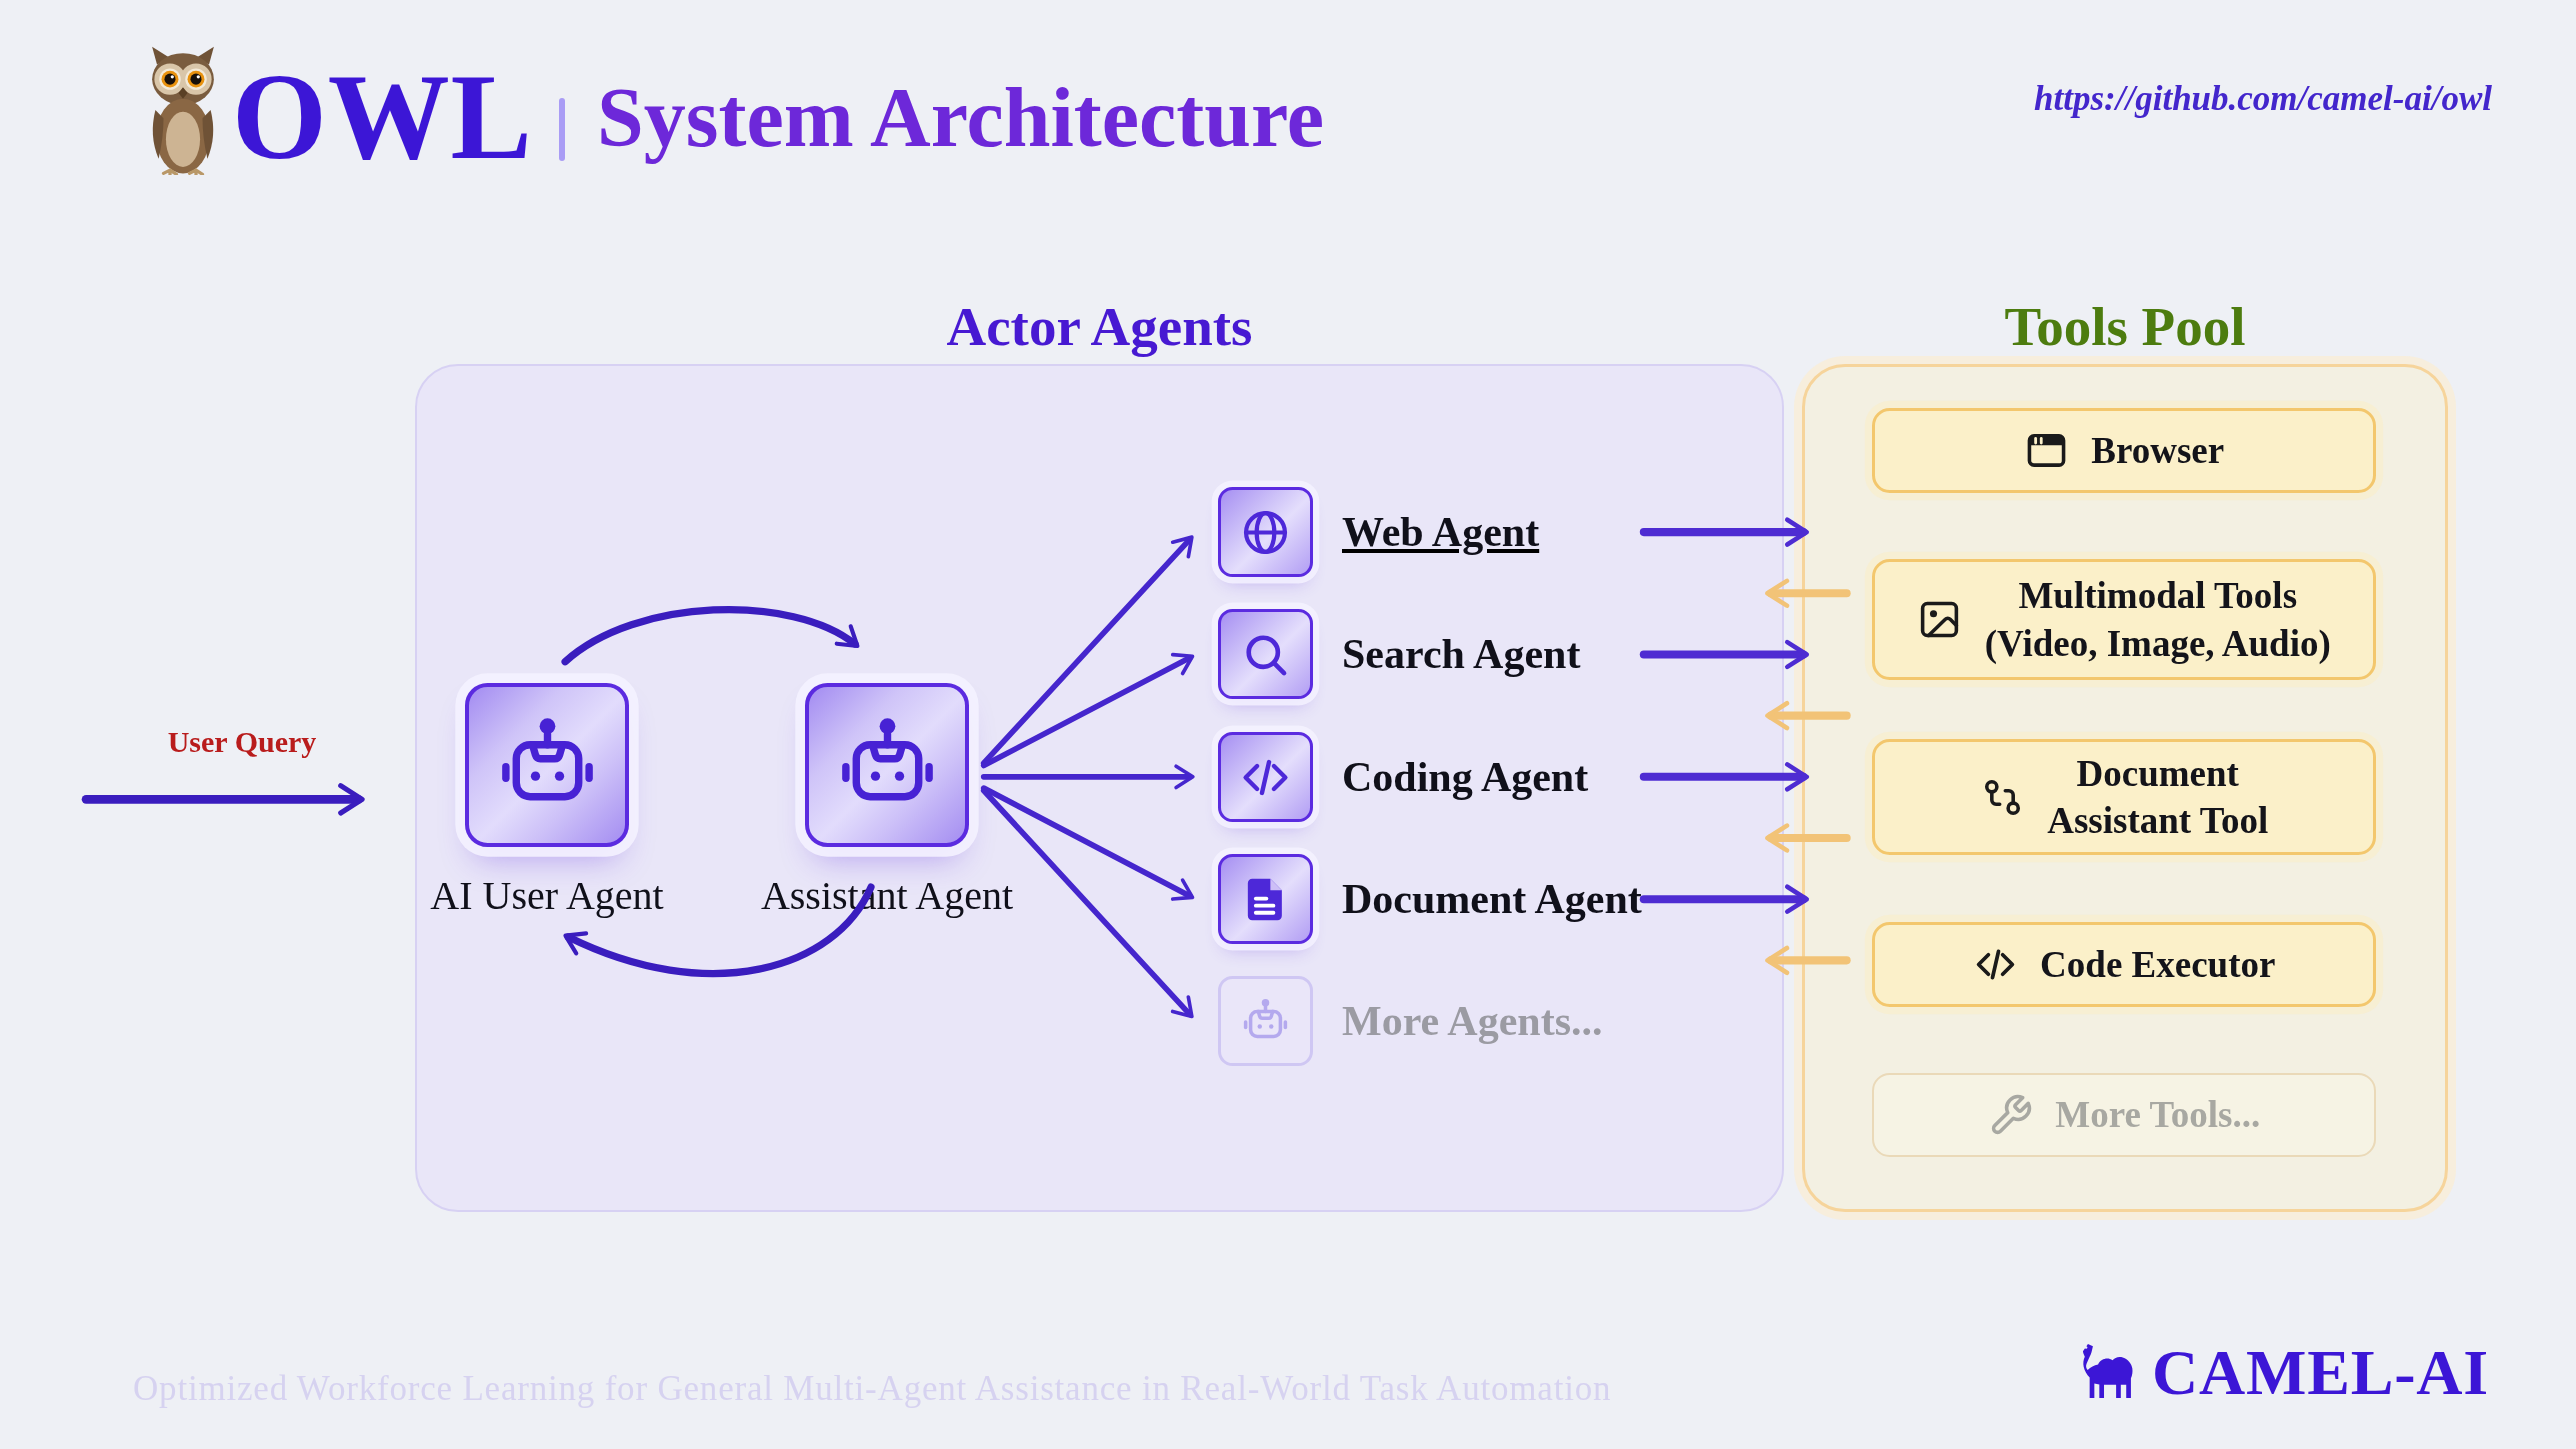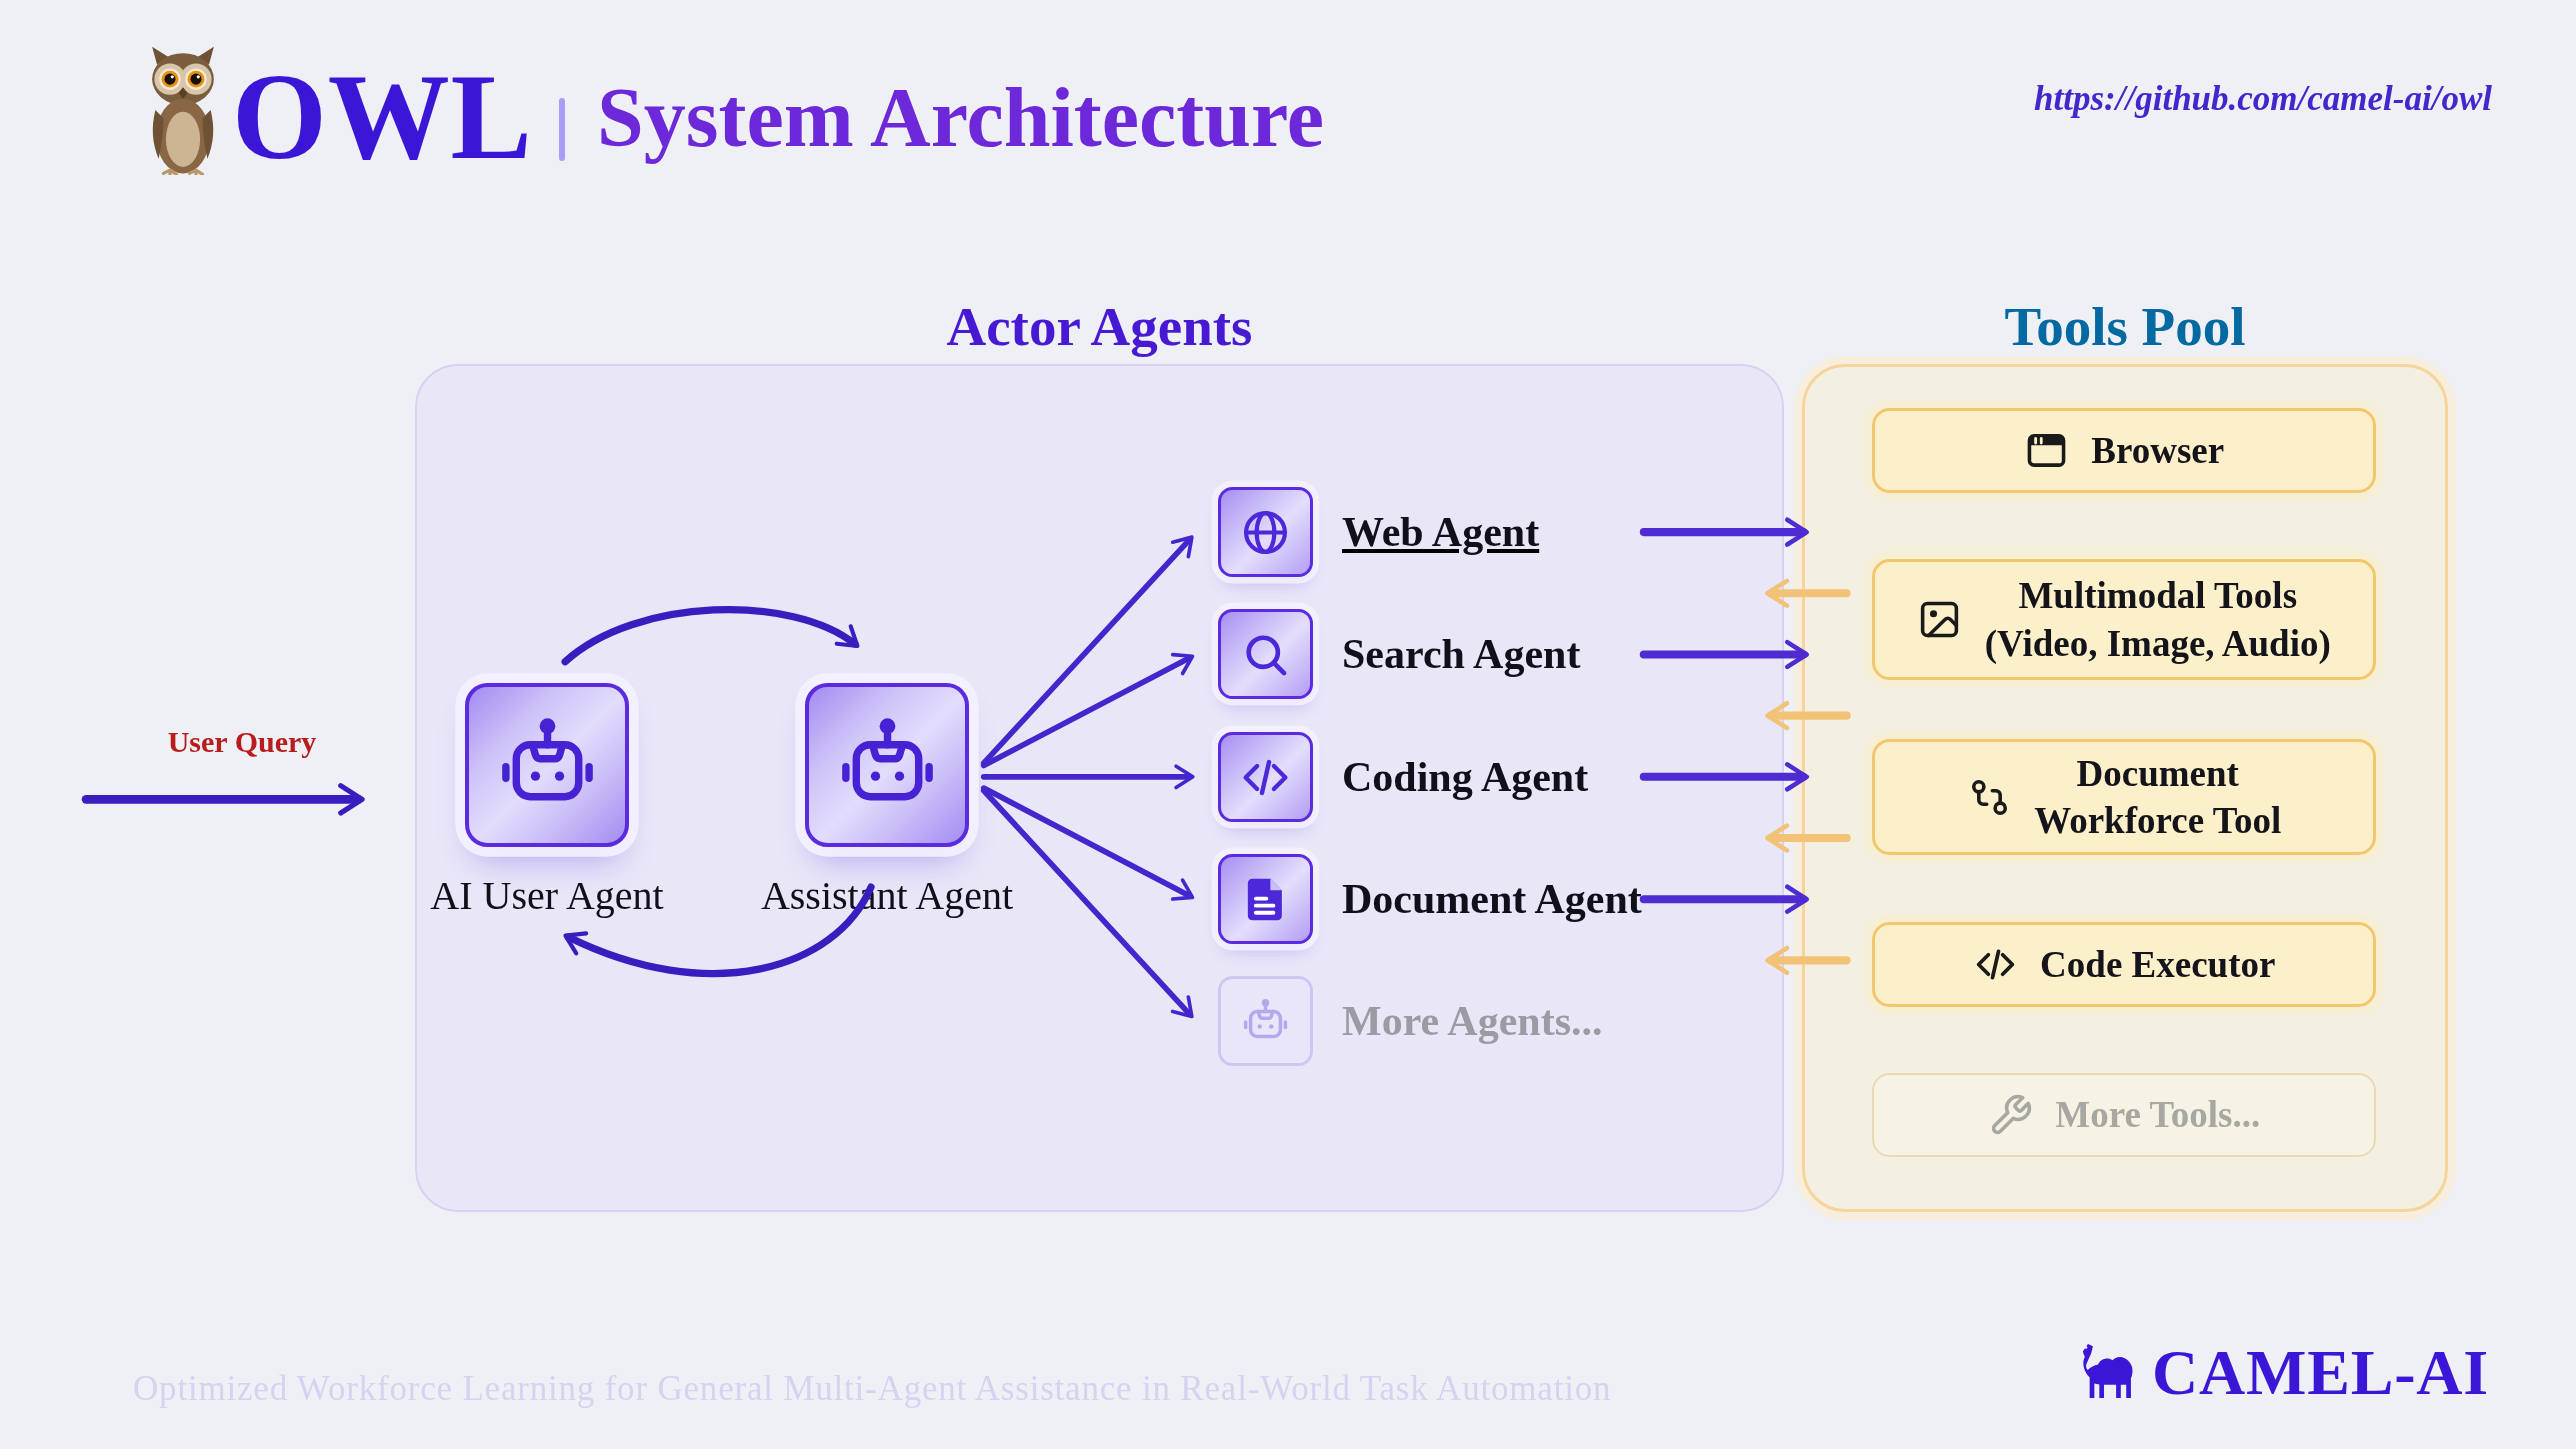--- a/index.html
+++ b/index.html
@@ -12,21 +12,21 @@
 
   
   .owl-word{left:232px;top:56px;font-size:122px;font-weight:bold;color:#3c16d6;line-height:1;letter-spacing:0.8px;}
   .hdr-divider{left:559px;top:98px;width:6.4px;height:63px;background:#a99cf5;border-radius:3.2px;}
   .hdr-sub{left:597px;top:76px;font-size:84px;font-weight:bold;color:#6d28d9;line-height:1;}
   .hdr-url{right:84px;top:79px;font-size:35px;font-weight:bold;font-style:italic;color:#4326cc;}
 
   
   .sec-title{top:299px;font-size:55px;font-weight:bold;text-align:center;line-height:1;}
   .sec-title.actors{left:415px;width:1369px;color:#4719d2;}
-  .sec-title.tools{left:1802px;width:646px;color:#0369a1;}
+  .sec-title.tools{left:1802px;width:646px;color:#4d7c0f;}
 
   
   .actor-box{left:415px;top:364px;width:1369px;height:848px;background:#e9e6f8;
     border:2.4px solid #d7d1f3;border-radius:43px;box-sizing:border-box;}
   .tools-box{left:1802px;top:364px;width:646px;height:848px;background:#f3f0e2;
     border:3.2px solid #f6d49b;border-radius:43px;box-sizing:border-box;
     box-shadow:0 0 0 8px rgba(249,238,215,0.8);}
 
   
   .user-query{left:81px;top:727px;width:322px;text-align:center;font-size:30px;font-weight:bold;color:#b91c1c;line-height:1;}
@@ -218,21 +218,21 @@
 </div>
 <div class="abs tool-btn" style="top:739px;height:116px;">
   <svg viewBox="0 0 24 24" fill="none" stroke="currentColor" stroke-width="1.9" stroke-linecap="round">
     <circle cx="6.3" cy="6.3" r="2.7"></circle>
     <circle cx="17.7" cy="17.7" r="2.7"></circle>
     <path d="M6.3,9 v4.3 a2.3,2.3 0 0 0 2.3,2.3 h1.9"></path>
     <path d="M17.7,15 v-4.3 a2.3,2.3 0 0 0 -2.3,-2.3 h-1.9"></path>
   </svg>
   <span class="t-label">
     <span class="t-line">Document</span>
-    <span class="t-line">Workforce Tool</span>
+    <span class="t-line">Assistant Tool</span>
   </span>
 </div>
 <div class="abs tool-btn" style="top:922px;height:85px;">
   <svg viewBox="0 0 24 24" fill="none" stroke="currentColor" stroke-width="2" stroke-linecap="round" stroke-linejoin="round">
     <polyline points="8.2,6.8 3,12 8.2,17.2"></polyline>
       <polyline points="15.8,6.8 21,12 15.8,17.2"></polyline>
       <line x1="13.6" y1="5" x2="10.4" y2="19"></line>
   </svg>
   <span class="t-label">
       <span class="t-line">Code Executor</span>

